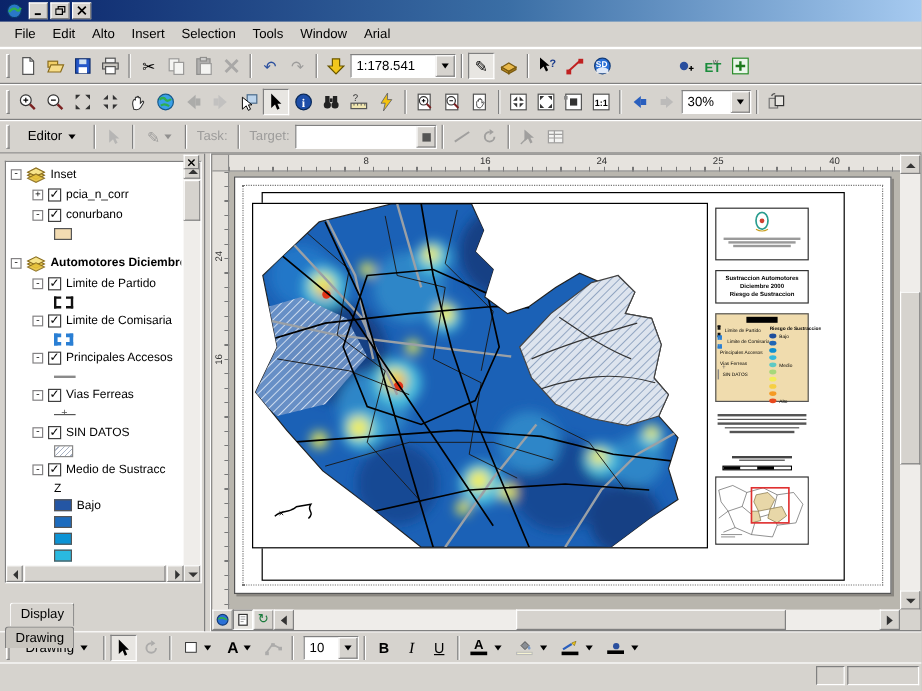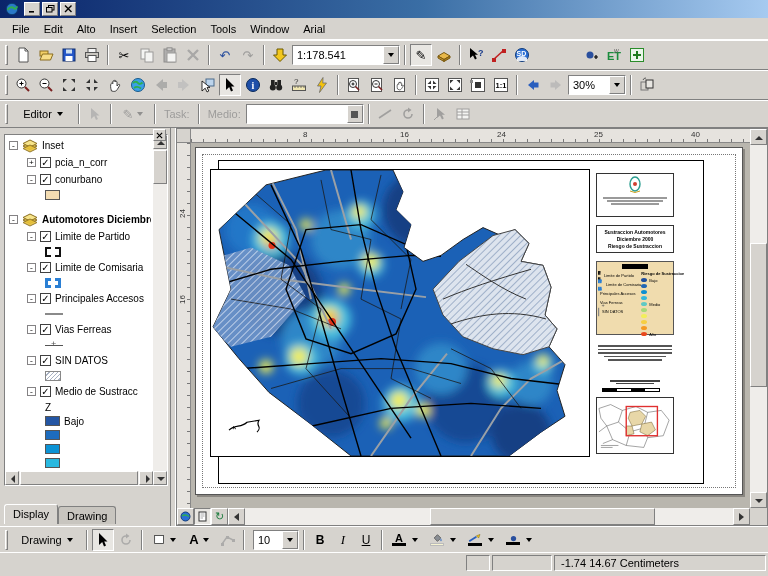--- a/index.html
+++ b/index.html
@@ -73,21 +73,21 @@
   .sym-hatch { width:16px; height:10px; border:1px solid #888; flex:none;
                background:repeating-linear-gradient(135deg,#fff 0 2px,#a8b2c4 2px 3px); }
   
   .vsb { position:absolute; top:0; bottom:0; right:0; width:14px; background:#efedea; }
   .vsb .sb-btn { position:absolute; left:0; right:0; height:14px; background:#d6d3ce; }
   .vsb .thumb { position:absolute; left:0; right:0; background:#d6d3ce; }
   .hsb { position:absolute; left:0; right:14px; bottom:0; height:14px; background:#efedea; }
   .hsb .sb-btn { position:absolute; top:0; bottom:0; width:14px; background:#d6d3ce; }
   .hsb .thumb { position:absolute; top:0; bottom:0; background:#d6d3ce; }
   .arr { width:0; height:0; position:absolute; }
-  #toc-tabs { position:absolute; left:4px; bottom:2px; height:22px; display:flex; align-items:flex-end; }
+  #toc-tabs { position:absolute; left:4px; bottom:2px; height:22px; display:flex; align-items:flex-end;flex-direction:column; }
   .tab { padding:3px 8px 4px; background:#d6d3ce; border:1px solid #808080; border-bottom:none;
          border-radius:3px 3px 0 0; font-size:11px; }
   .tab.active { background:#d6d3ce; position:relative; z-index:2; border-color:#fff #808080 transparent #fff; }
   .tab.back { background:#c8c5bf; height:18px; }
 
   #splitter { width:6px; background:#d6d3ce; border-left:1px solid #808080; border-right:1px solid #fff; }
 
   
   #layout-view { flex:1; position:relative; background:#b9b6ae; border:1px solid #808080; }
   #ruler-corner { position:absolute; left:0; top:0; width:14px; height:14px; background:#d6d3ce;
@@ -251,21 +251,21 @@
     </div>
   <div class="tbtn disab">
       <span class="glyph">↷</span>
     </div>
   <div class="sep"></div>
   <div class="tbtn">
     <svg viewBox="0 0 16 16">
         <polygon points="5,2 11,2 11,8 14.5,8 8,14.5 1.5,8 5,8" fill="#f2c71d" stroke="#6b5800"></polygon>
       </svg>
   </div>
-  <div class="combo" style="width:108px">
+  <div class="combo" style="width:88px">
     <span class="cval">1:178.541</span>
     <span class="cbtn">
         <span class="dd"></span>
       </span>
   </div>
   <div class="sep"></div>
   <div class="tbtn pressed">
       <span class="glyph">✎</span>
     </div>
   <div class="tbtn">
@@ -509,21 +509,21 @@
       </svg>
   </div>
   <div class="sep"></div>
   <div class="tbtn disab" style="width:34px; gap:4px">
     <span class="glyph">✎</span>
     <span class="dd gray"></span>
   </div>
   <div class="sep"></div>
   <span class="lbl disab">Task:</span>
   <div class="sep"></div>
-  <span class="lbl disab">Medio:</span>
+  <span class="lbl disab">Target:</span>
   <div class="combo" style="width:118px">
     <span class="cval"></span>
     <span class="cbtn">
         <span style="width:7px;height:7px;background:#555;display:block"></span>
       </span>
   </div>
   <div class="sep"></div>
   <div class="tbtn disab">
     <svg viewBox="0 0 16 16">
         <path d="M2,12 L14,4" stroke="#8a8e94" stroke-width="1.6"></path>
@@ -1054,14 +1054,13 @@
       </svg>
     <span class="bar" style="background:#000"></span>
   </div>
   <span class="dd"></span>
 </div>
 
 <div id="statusbar">
   <div style="flex:1"></div>
   <div class="spanel" style="width:24px"></div>
   <div class="spanel" style="width:60px"></div>
-  <div class="spanel coords">-1.74  14.67 Centimeters</div>
 </div>
 
 </body></html>

